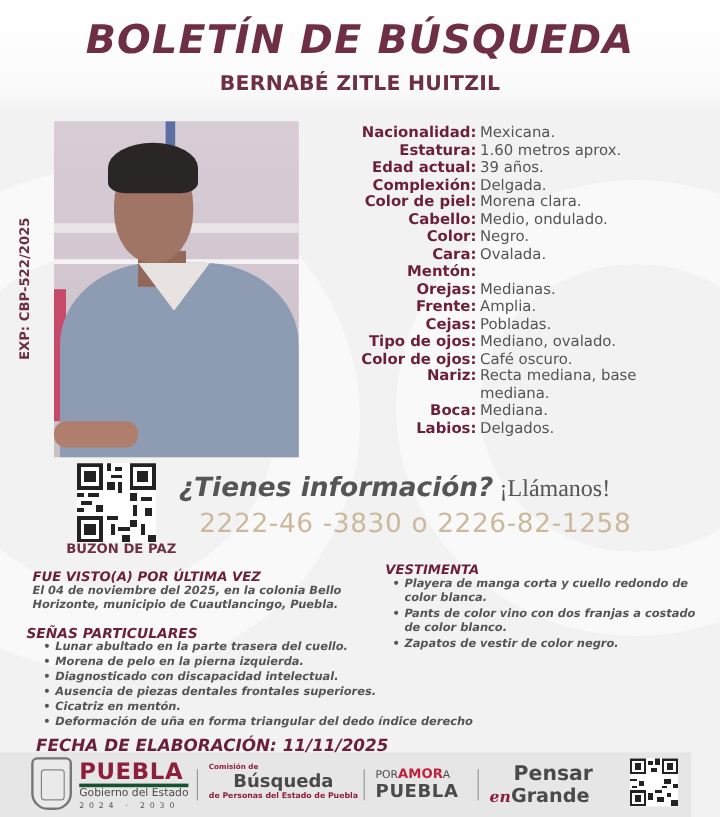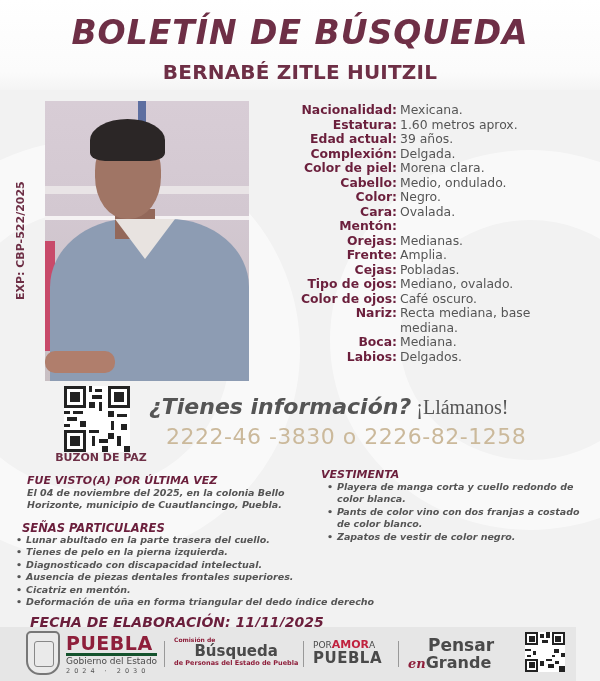--- a/index.html
+++ b/index.html
@@ -19,21 +19,21 @@
     border: 70px solid rgba(255,255,255,0.55);
   }
   .title {
     position: absolute; left: 0; width: 600px; top: 13px; text-align: center;
     font-family: "DejaVu Sans", sans-serif; font-weight: bold; font-style: italic;
     font-size: 33px; letter-spacing: 1px; color: #6e2f46;
   }
   .subtitle {
     position: absolute; left: 0; width: 600px; top: 60px; text-align: center;
     font-family: "DejaVu Sans", sans-serif; font-weight: bold;
-    font-size: 20px; color: #6e2f46; letter-spacing: 0.2px;
+    font-size: 17px; color: #6e2f46; letter-spacing: 0.2px;
   }
   .exp {
     position: absolute; left: 14px; top: 300px;
     transform-origin: left top; transform: rotate(-90deg);
     font-family: "DejaVu Sans", sans-serif; font-weight: bold; font-size: 11px;
     color: #6e2f46; white-space: nowrap;
   }
   .photo {
     position: absolute; left: 45px; top: 101px; width: 204px; height: 280px;
     overflow: hidden;
@@ -259,23 +259,23 @@
 <div class="info-q">
   <span class="q">¿Tienes información?</span>
   <span class="call">¡Llámanos!</span>
 </div>
 <div class="phones">2222-46 -3830 o 2226-82-1258</div>
 
 <div class="sec-title" style="left:27px; top:474px;">FUE VISTO(A) POR ÚLTIMA VEZ</div>
 <div class="sec-text" style="left:27px; top:487px; width:275px;">El  04 de noviembre del 2025, en la colonia Bello Horizonte, municipio de Cuautlancingo, Puebla.</div>
 
 <div class="sec-title" style="left:22px; top:521px; font-size:11.5px;">SEÑAS PARTICULARES</div>
-<ul class="bul" style="position:absolute; left:14px; top:534px; width:390px;">
+<ul class="bul" style="position:absolute; left:34px; top:534px; width:390px;">
   <li>Lunar abultado en la parte trasera del cuello.</li>
-  <li>Tienes de pelo en la pierna izquierda.</li>
+  <li>Morena de pelo en la pierna izquierda.</li>
   <li>Diagnosticado con discapacidad intelectual.</li>
   <li>Ausencia de piezas dentales frontales superiores.</li>
   <li>Cicatriz en mentón.</li>
   <li>Deformación de uña en forma triangular del dedo índice derecho</li>
 </ul>
 
 <div class="sec-title" style="left:321px; top:468px;">VESTIMENTA</div>
 <ul class="bul" style="position:absolute; left:325px; top:481px; width:268px;">
   <li>Playera de manga corta y cuello redondo de color blanca.</li>
   <li>Pants de color vino con dos franjas a costado de color blanco.</li>

